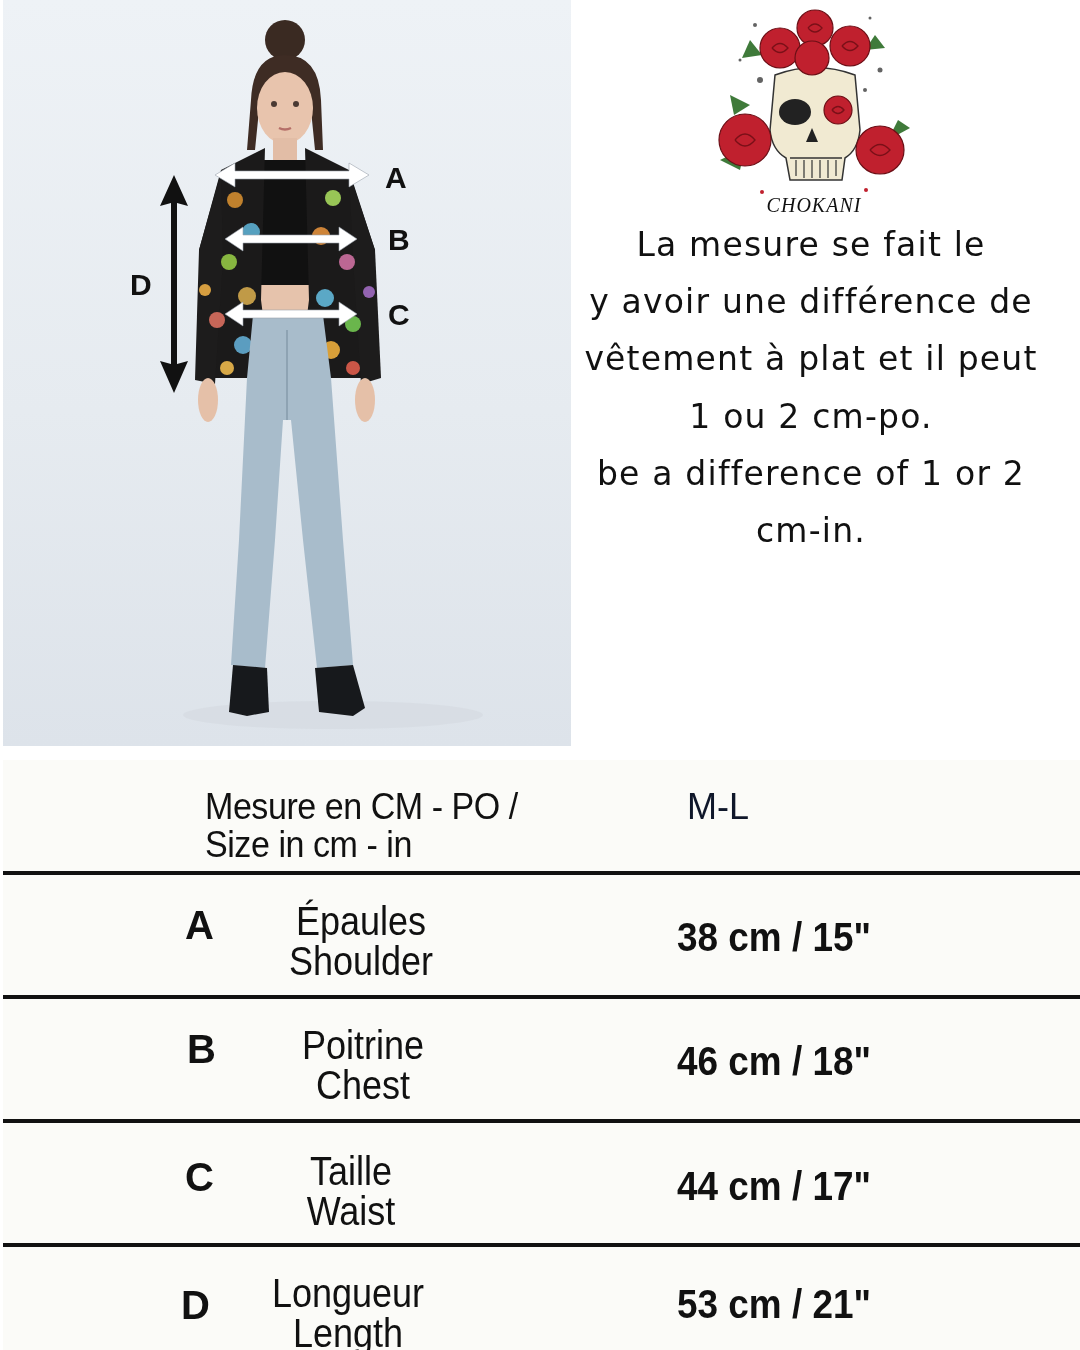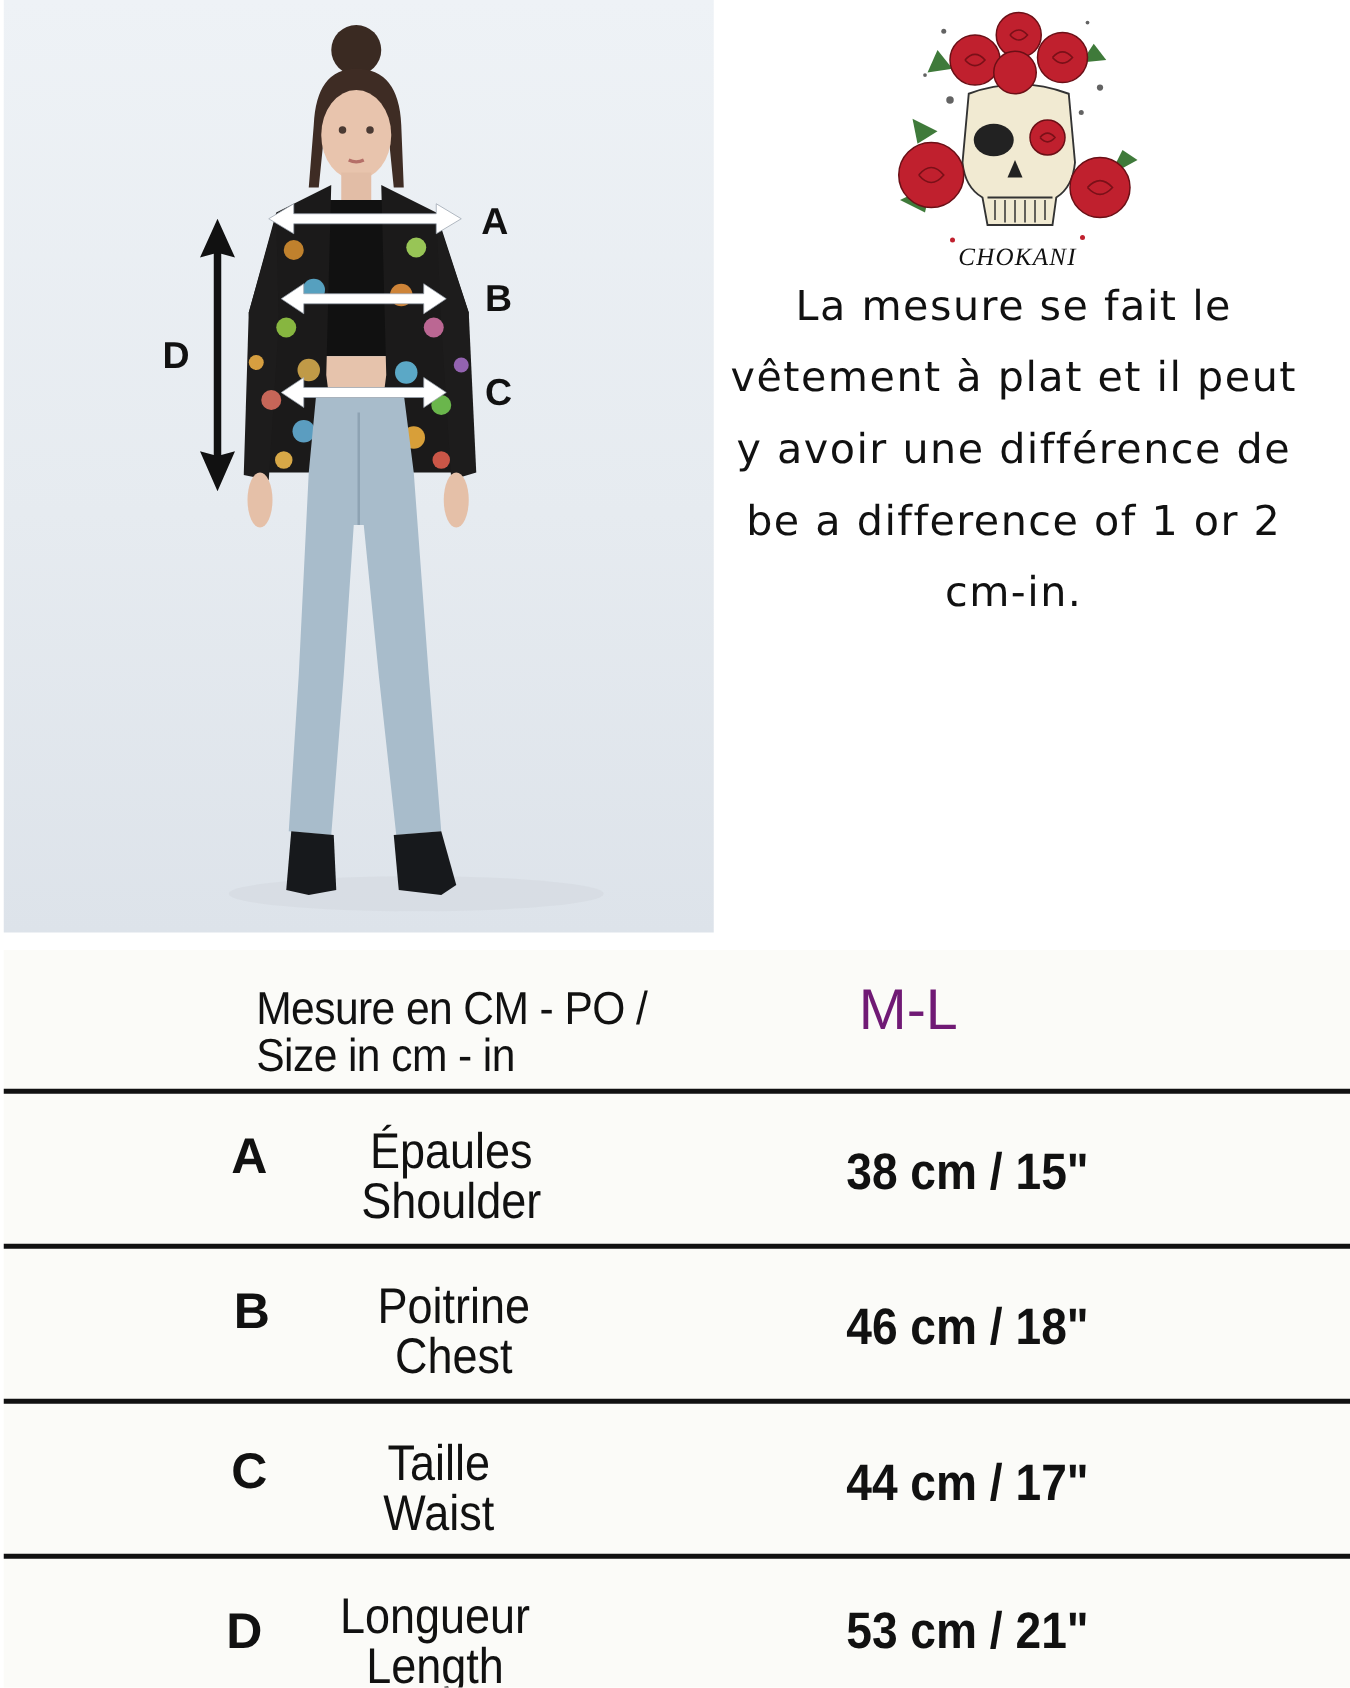--- a/index.html
+++ b/index.html
@@ -35,21 +35,21 @@
     position: absolute; left: 3px; top: 760px; width: 1077px; height: 602px;
     background: #fbfbf8;
   }
   .thead-left {
     position: absolute; left: 202px; top: 28px;
     font-family: "Liberation Sans", sans-serif; font-size: 37px; line-height: 38px;
     letter-spacing: -0.5px; color: #111; transform: scaleX(0.92); transform-origin: left top;
   }
   .thead-right {
     position: absolute; left: 684px; top: 28px;
-    font-family: "Liberation Sans", sans-serif; font-size: 46px; line-height: 38px; color: #701a75;
+    font-family: "Liberation Sans", sans-serif; font-size: 36px; line-height: 38px; color: #0f172a;
   }
   .rule { position: absolute; left: 0; width: 1077px; height: 4px; background: #111; }
 
   .row { position: absolute; left: 0; width: 1077px; height: 120px; }
   .row .letter {
     position: absolute; font-family: "Liberation Sans", sans-serif; font-weight: bold;
     font-size: 40px; color: #111; line-height: 40px;
   }
   .row .labels {
     position: absolute; text-align: center; font-family: "Liberation Sans", sans-serif;
@@ -191,22 +191,23 @@
     </g>
 
     <circle cx="62" cy="192" r="2" fill="#c0202e"></circle>
     <circle cx="166" cy="190" r="2" fill="#c0202e"></circle>
     <text x="114" y="212" text-anchor="middle" font-family="Liberation Serif, serif" font-style="italic" font-size="20" letter-spacing="1" fill="#111">CHOKANI</text>
   </svg>
 </div>
 
 <div class="note">
   <p>La mesure se fait le</p>
+  <p>y avoir une différence de</p>
   <p>vêtement à plat et il peut</p>
-  <p>y avoir une différence de</p>
+  <p>1 ou 2 cm-po.</p>
   <p>be a difference of 1 or 2</p>
   <p>cm-in.</p>
 </div>
 
 <div class="table">
   <div class="thead-left">
     <div>Mesure en CM - PO /</div>
     <div>Size in cm - in</div>
   </div>
   <div class="thead-right">M-L</div>

